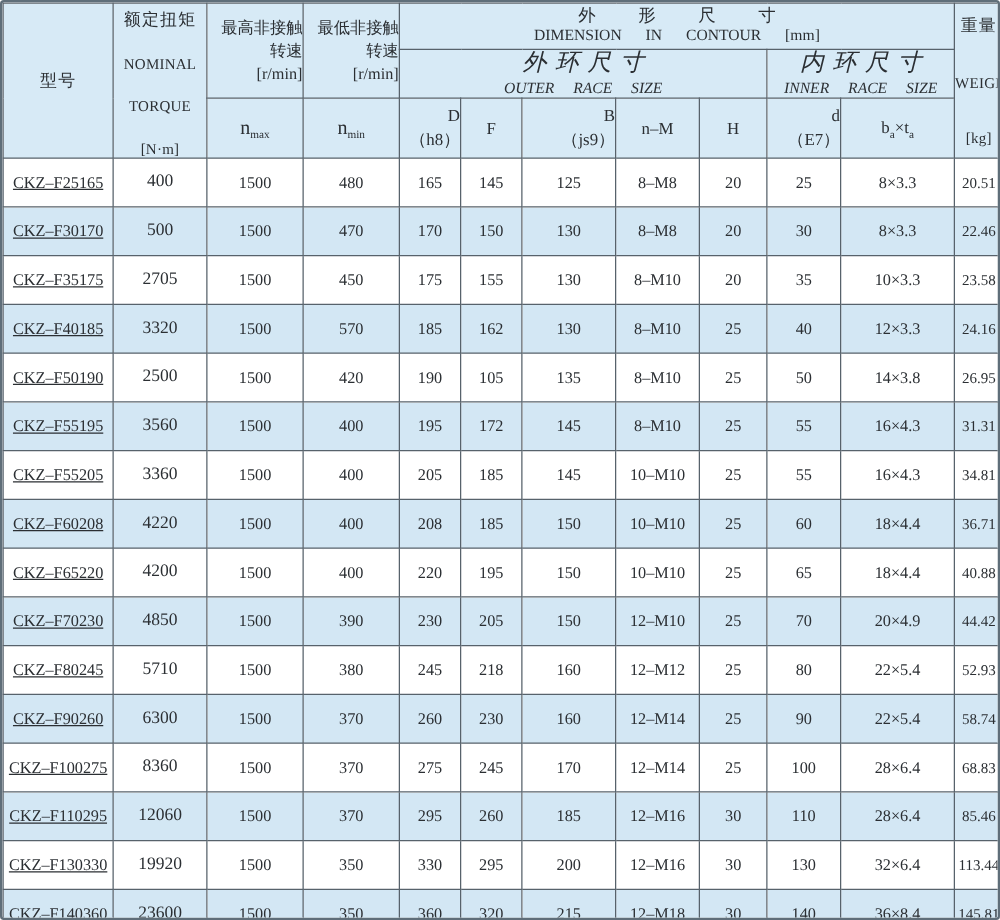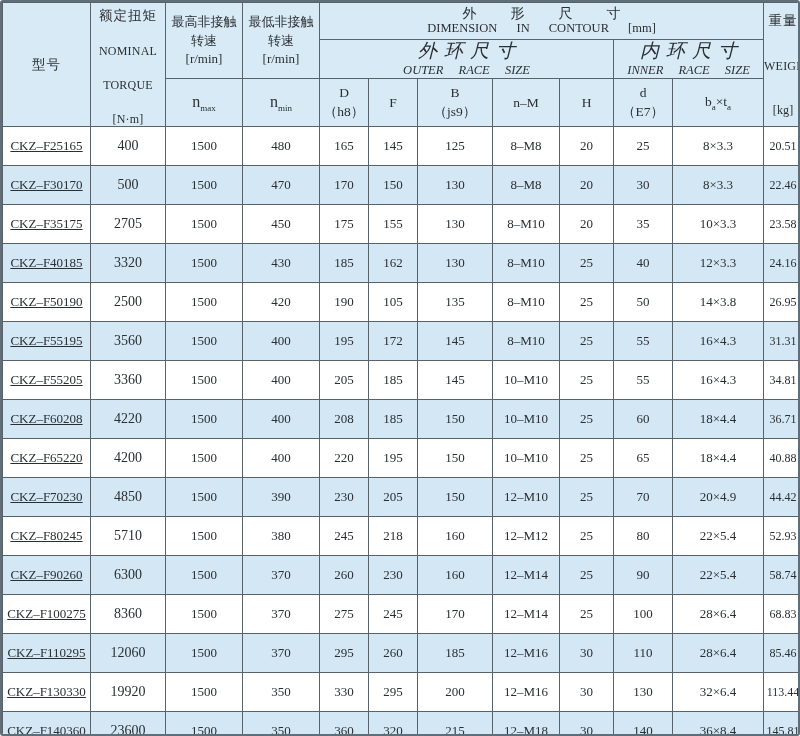--- a/index.html
+++ b/index.html
@@ -29,21 +29,21 @@
   thead th { background: #d7eaf6; }
   tr.h1 { height: 37px; }
   tr.h2 { height: 37px; }
   tr.h3 { height: 48px; }
   tbody td { font-size: 13px; height: 38px; background: #ffffff; }
   tbody tr.alt td { background: #d3e7f4; }
   tbody td:first-child { font-size: 13px; text-decoration: underline; }
   tbody td:nth-child(2) { font-size: 14px; }
   tbody td:last-child { font-size: 12px; }
 
-  .pre { white-space: pre-line; line-height: 1.4; font-size: 13px; }
+  .pre { white-space: pre-line; line-height: 1.4; font-size: 13px; text-align: right; }
   .stack {
     height: 100%;
   }
   .stack .inner {
     display: flex; flex-direction: column;
     justify-content: space-around; 
     height: 116px;
   }
   .zh { font-size: 13.5px; letter-spacing: 1px; }
   .en { font-size: 12px; letter-spacing: 0.2px; margin-top: 19px; }
@@ -172,21 +172,21 @@
     <td>8–M10</td>
     <td>20</td>
     <td>35</td>
     <td>10×3.3</td>
     <td>23.58</td>
   </tr>
         <tr class="alt">
     <td>CKZ–F40185</td>
     <td>3320</td>
     <td>1500</td>
-    <td>430</td>
+    <td>570</td>
     <td>185</td>
     <td>162</td>
     <td>130</td>
     <td>8–M10</td>
     <td>25</td>
     <td>40</td>
     <td>12×3.3</td>
     <td>24.16</td>
   </tr>
         <tr>

